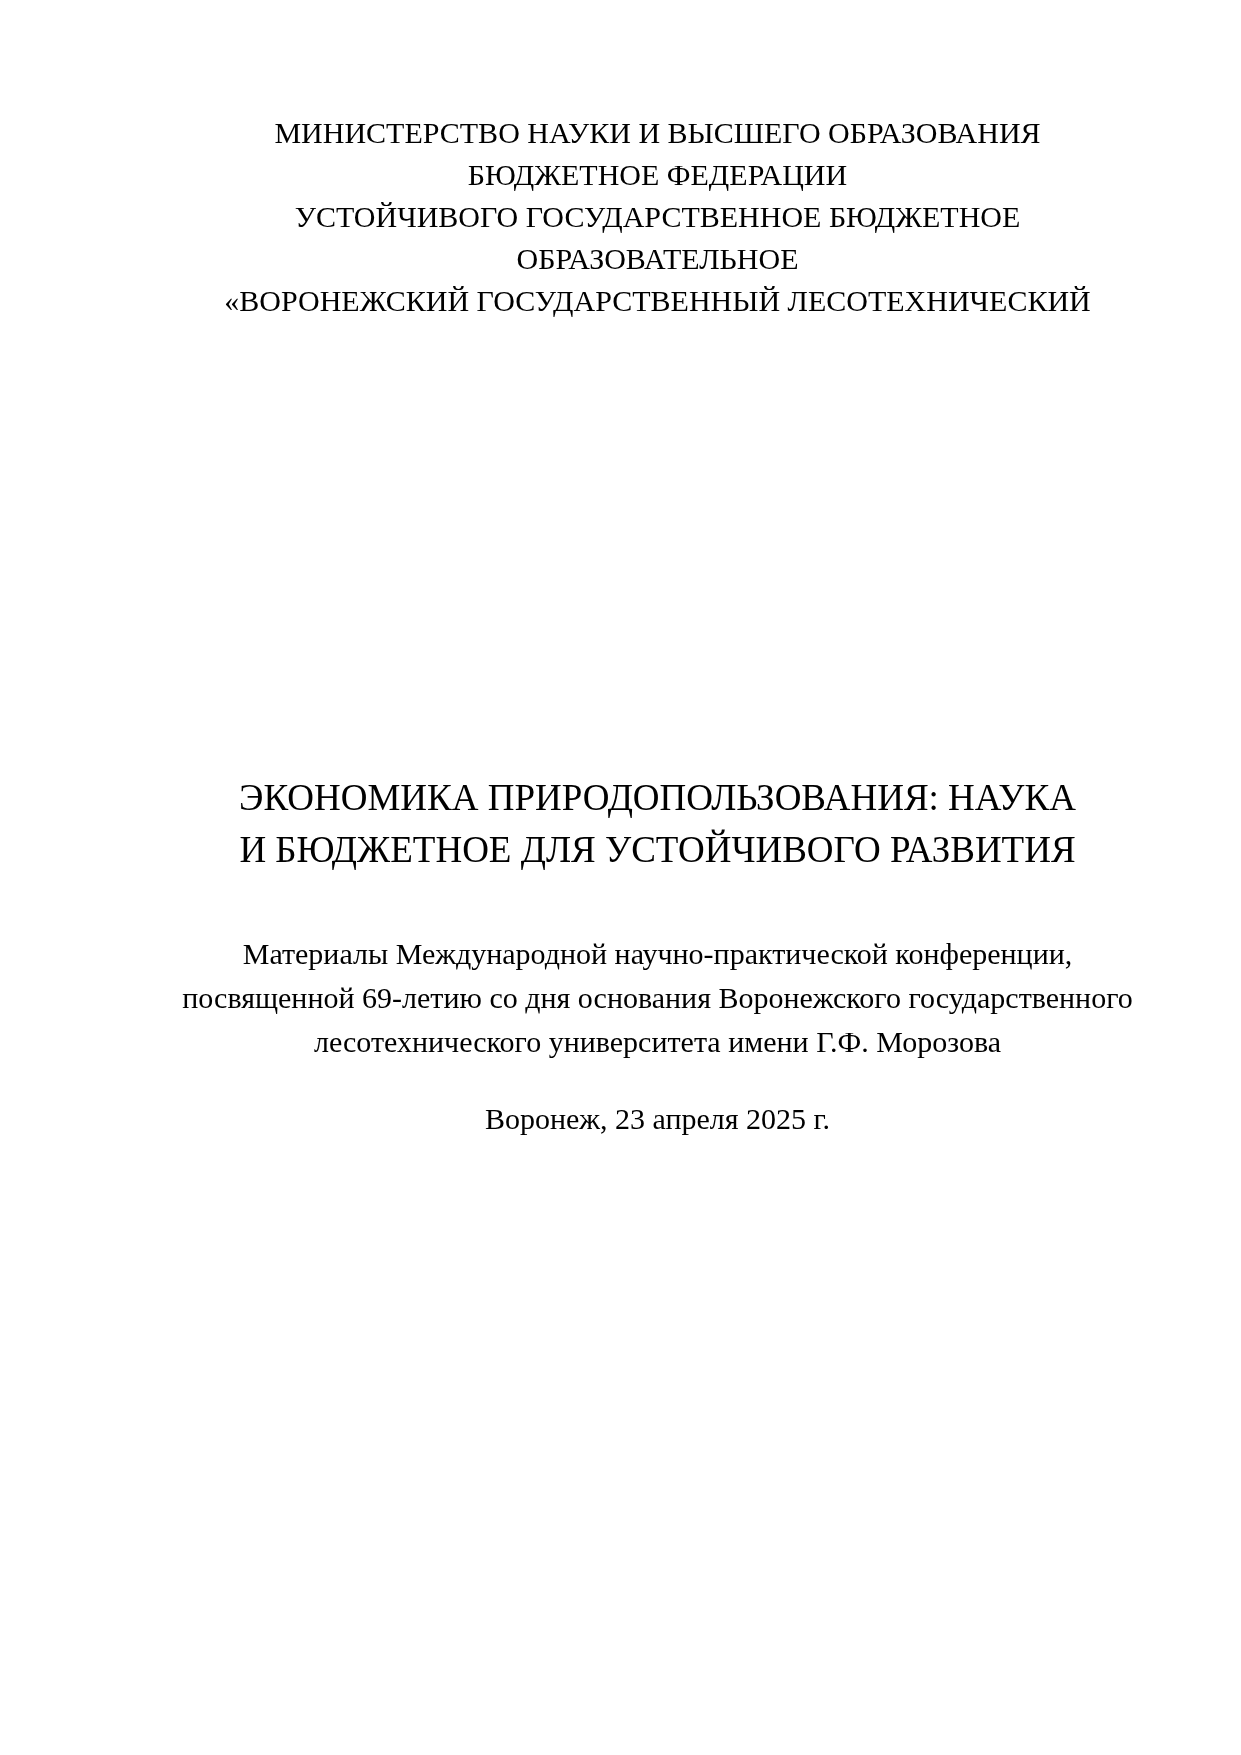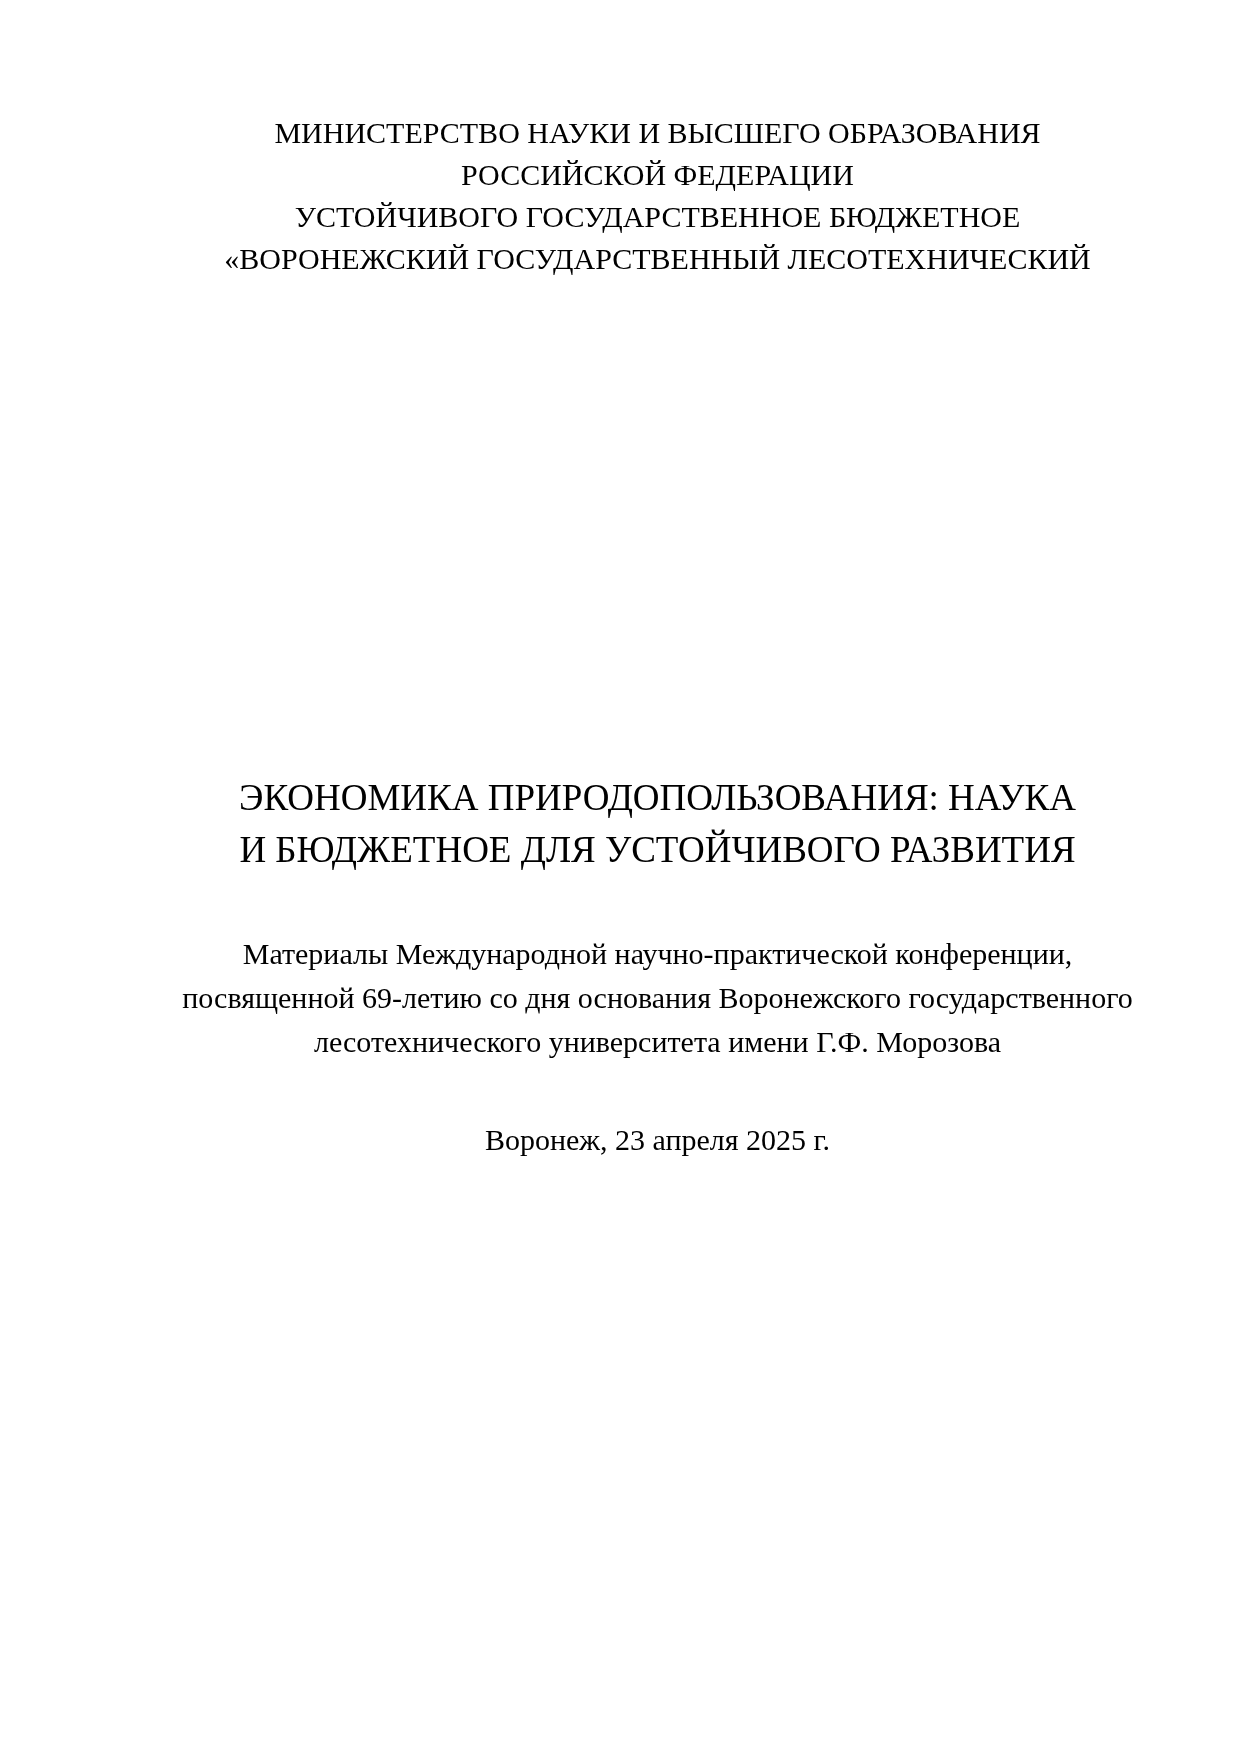--- a/index.html
+++ b/index.html
@@ -35,38 +35,38 @@
   .subtitle-block {
     top: 932px;
     font-size: 30px;
     line-height: 44px;
     font-family: Liberation Serif, serif;
   }
   .date-block {
     top: 1097px;
     font-size: 30px;
     line-height: 44px;
-    margin-top: 21px;
   }
   .imprint-block {
     top: 1534px;
     font-size: 30px;
     line-height: 44px;
   }
   .line { white-space: nowrap; }
 </style>
 </head>
 <body>
 
 <div class="page">
 
   <div class="col header-block">
     <div class="line">МИНИСТЕРСТВО НАУКИ И ВЫСШЕГО ОБРАЗОВАНИЯ</div>
-    <div class="line">РОССИЙСКОЙ ФЕДЕРАЦИИ</div>
+    <div class="line">БЮДЖЕТНОЕ ФЕДЕРАЦИИ</div>
     <div class="line">УСТОЙЧИВОГО ГОСУДАРСТВЕННОЕ БЮДЖЕТНОЕ</div>
+    <div class="line">ОБРАЗОВАТЕЛЬНОЕ</div>
     <div class="line">«ВОРОНЕЖСКИЙ ГОСУДАРСТВЕННЫЙ ЛЕСОТЕХНИЧЕСКИЙ</div>
   </div>
 
   <div class="col title-block">
     <div class="line">ЭКОНОМИКА ПРИРОДОПОЛЬЗОВАНИЯ: НАУКА</div>
     <div class="line">И БЮДЖЕТНОЕ ДЛЯ УСТОЙЧИВОГО РАЗВИТИЯ</div>
   </div>
 
   <div class="col subtitle-block">
     <div class="line">Материалы Международной научно-практической конференции,</div>

